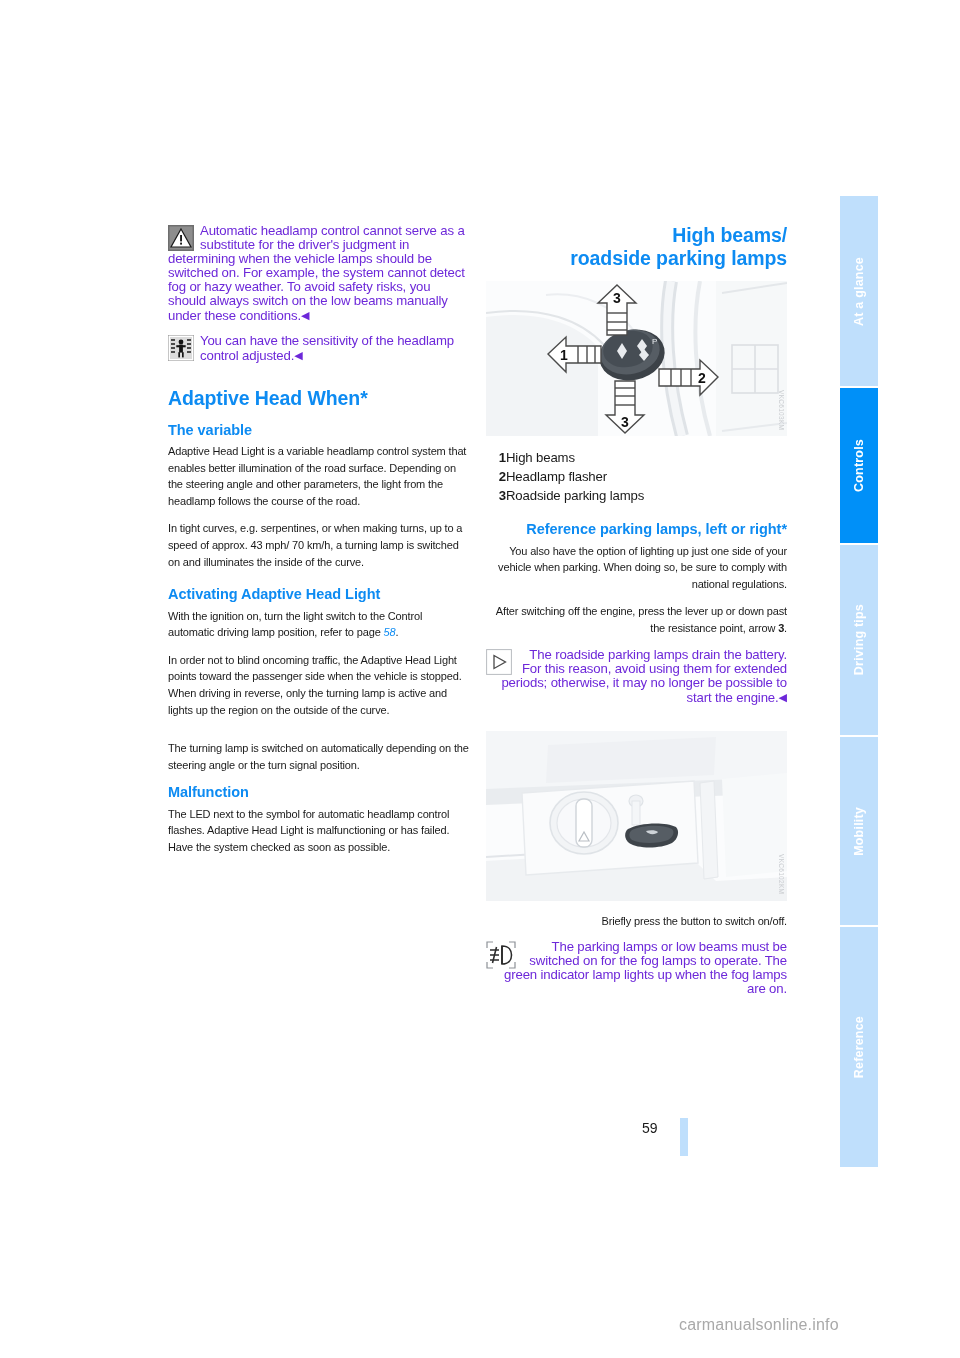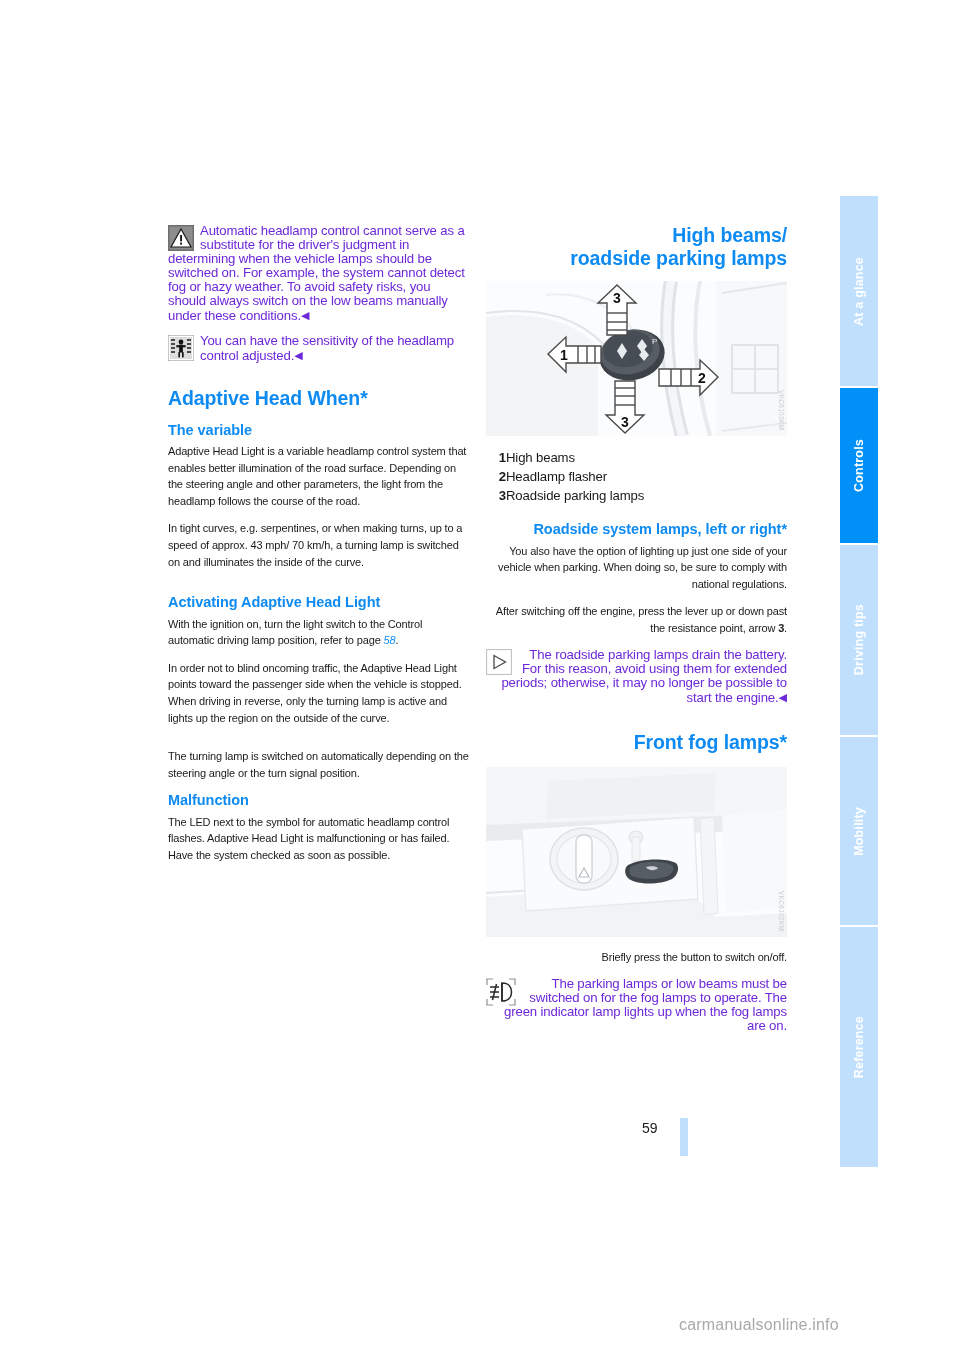--- a/index.html
+++ b/index.html
@@ -247,21 +247,21 @@
           </g>
         </svg>
       </span>
       <span class="note-text">You can have the sensitivity of the headlamp control adjusted.</span><span class="endmark">◀</span>
     </div>
 
     <h1 class="h1">Adaptive Head When*</h1>
 
     <h2 class="h2">The variable</h2>
     <p class="body">Adaptive Head Light is a variable headlamp control system that enables better illumination of the road surface. Depending on the steering angle and other parameters, the light from the headlamp follows the course of the road.</p>
-    <p class="body" style="margin-bottom:24px">In tight curves, e.g. serpentines, or when making turns, up to a speed of approx. 43 mph/ 70 km/h, a turning lamp is switched on and illuminates the inside of the curve.</p>
+    <p class="body" style="margin-bottom:16px">In tight curves, e.g. serpentines, or when making turns, up to a speed of approx. 43 mph/ 70 km/h, a turning lamp is switched on and illuminates the inside of the curve.</p>
 
     <h2 class="h2">Activating Adaptive Head Light</h2>
     <p class="body"><span>With the ignition on, turn the light switch to the Control automatic driving lamp position, refer to page </span><span class="pagelink">58</span><span>.</span></p>
     <p class="body" style="margin-bottom:22px">In order not to blind oncoming traffic, the Adaptive Head Light points toward the passenger side when the vehicle is stopped. When driving in reverse, only the turning lamp is active and lights up the region on the outside of the curve.</p>
     <p class="body">The turning lamp is switched on automatically depending on the steering angle or the turn signal position.</p>
 
     <h2 class="h2">Malfunction</h2>
     <p class="body">The LED next to the symbol for automatic headlamp control flashes. Adaptive Head Light is malfunctioning or has failed. Have the system checked as soon as possible.</p>
   </div>
 
@@ -346,35 +346,34 @@
       <div class="legend-row">
         <span class="legend-num">2</span>
         <span>Headlamp flasher</span>
       </div>
       <div class="legend-row">
         <span class="legend-num">3</span>
         <span>Roadside parking lamps</span>
       </div>
     </div>
 
-    <h2 class="h2">Roadside system lamps, left or right*</h2>
+    <h2 class="h2">Reference parking lamps, left or right*</h2>
     <p class="body">You also have the option of lighting up just one side of your vehicle when parking. When doing so, be sure to comply with national regulations.</p>
     <p class="body"><span>After switching off the engine, press the lever up or down past the resistance point, arrow </span><b>3</b><span>.</span></p>
 
     <div class="note" style="margin-bottom:26px">
       <span class="note-icon">
         <svg width="26" height="26" viewBox="0 0 26 26">
           <rect x="0.6" y="0.6" width="24.8" height="24.8" fill="#ffffff" stroke="#b9bcc0" stroke-width="1"></rect>
           <polygon points="8,6.5 19.5,13 8,19.5" fill="none" stroke="#4a4a4a" stroke-width="1.3"></polygon>
         </svg>
       </span>
       <span class="note-text">The roadside parking lamps drain the battery. For this reason, avoid using them for extended periods; otherwise, it may no longer be possible to start the engine.</span><span class="endmark">◀</span>
     </div>
 
-    <h1 class="h1" style="margin-bottom:14px">Front fog lamps*</h1>
 
     <div class="figure" id="fig-fog">
       <svg width="301" height="170" viewBox="0 0 301 170">
         <rect x="0" y="0" width="301" height="170" fill="#fbfcfd"></rect>
 
         <path d="M0 0 L301 0 L301 50 L0 62 Z" fill="#f4f6f8"></path>
         <path d="M62 14 L230 6 L228 44 L60 52 Z" fill="#eff1f4"></path>
         <path d="M0 58 L301 46 L301 62 L0 74 Z" fill="#e9ecef"></path>
 
         <path d="M0 130 L196 118 L230 150 L301 146 L301 170 L0 170 Z" fill="#f1f3f5"></path>

